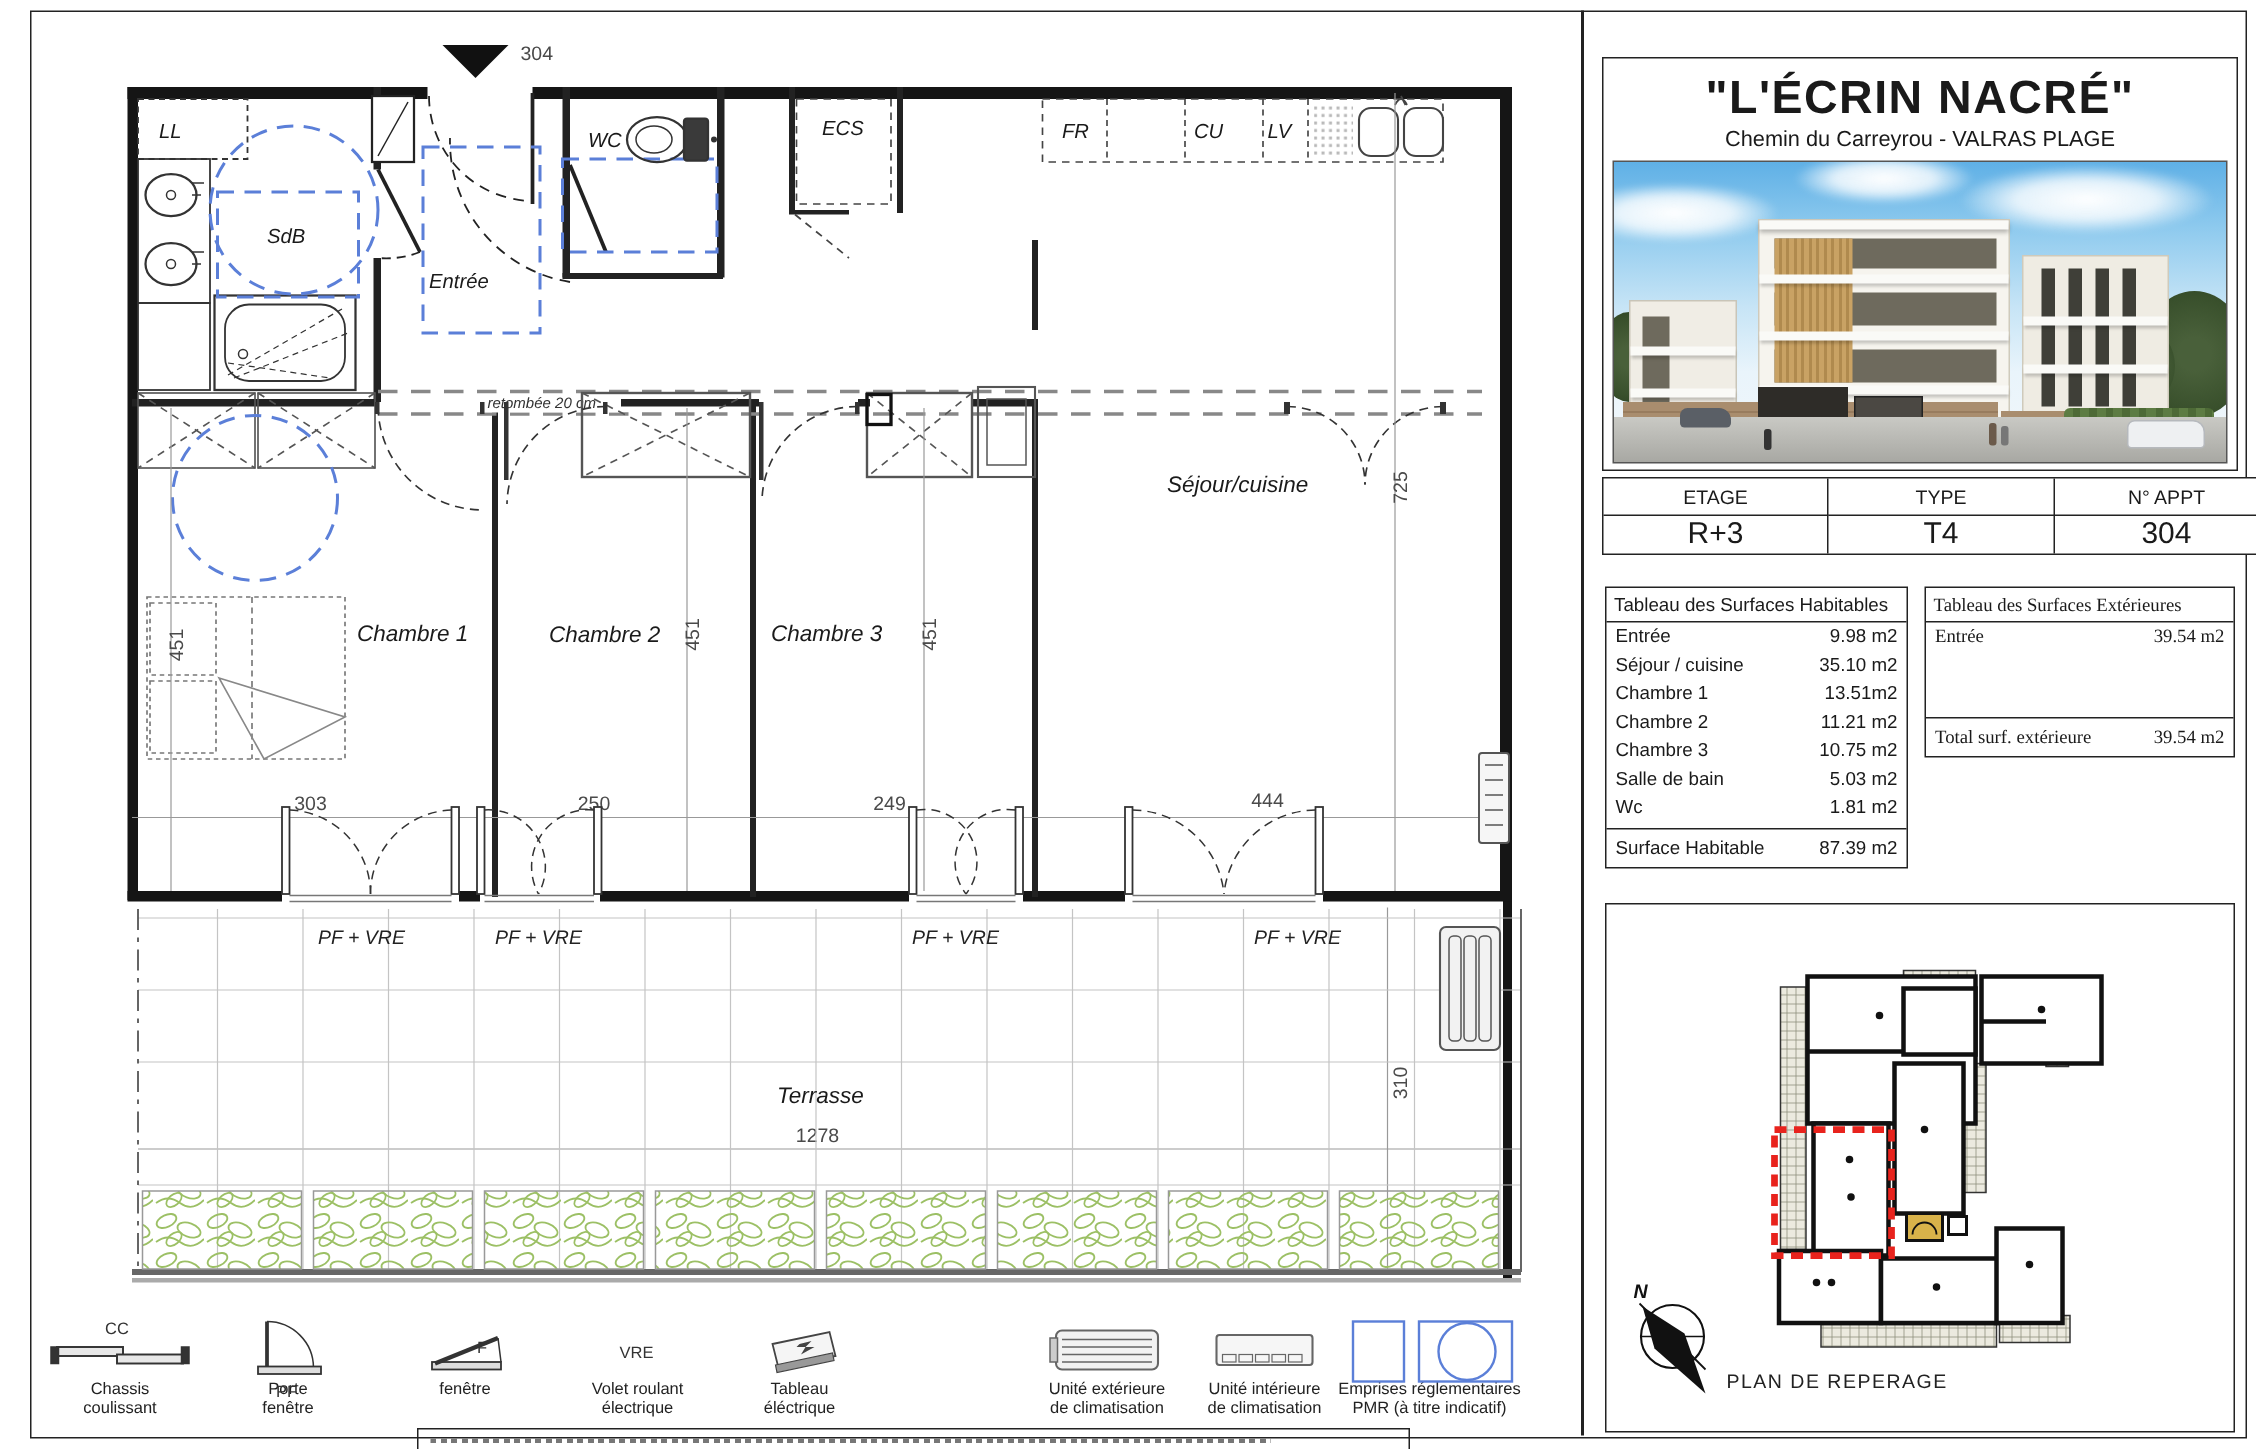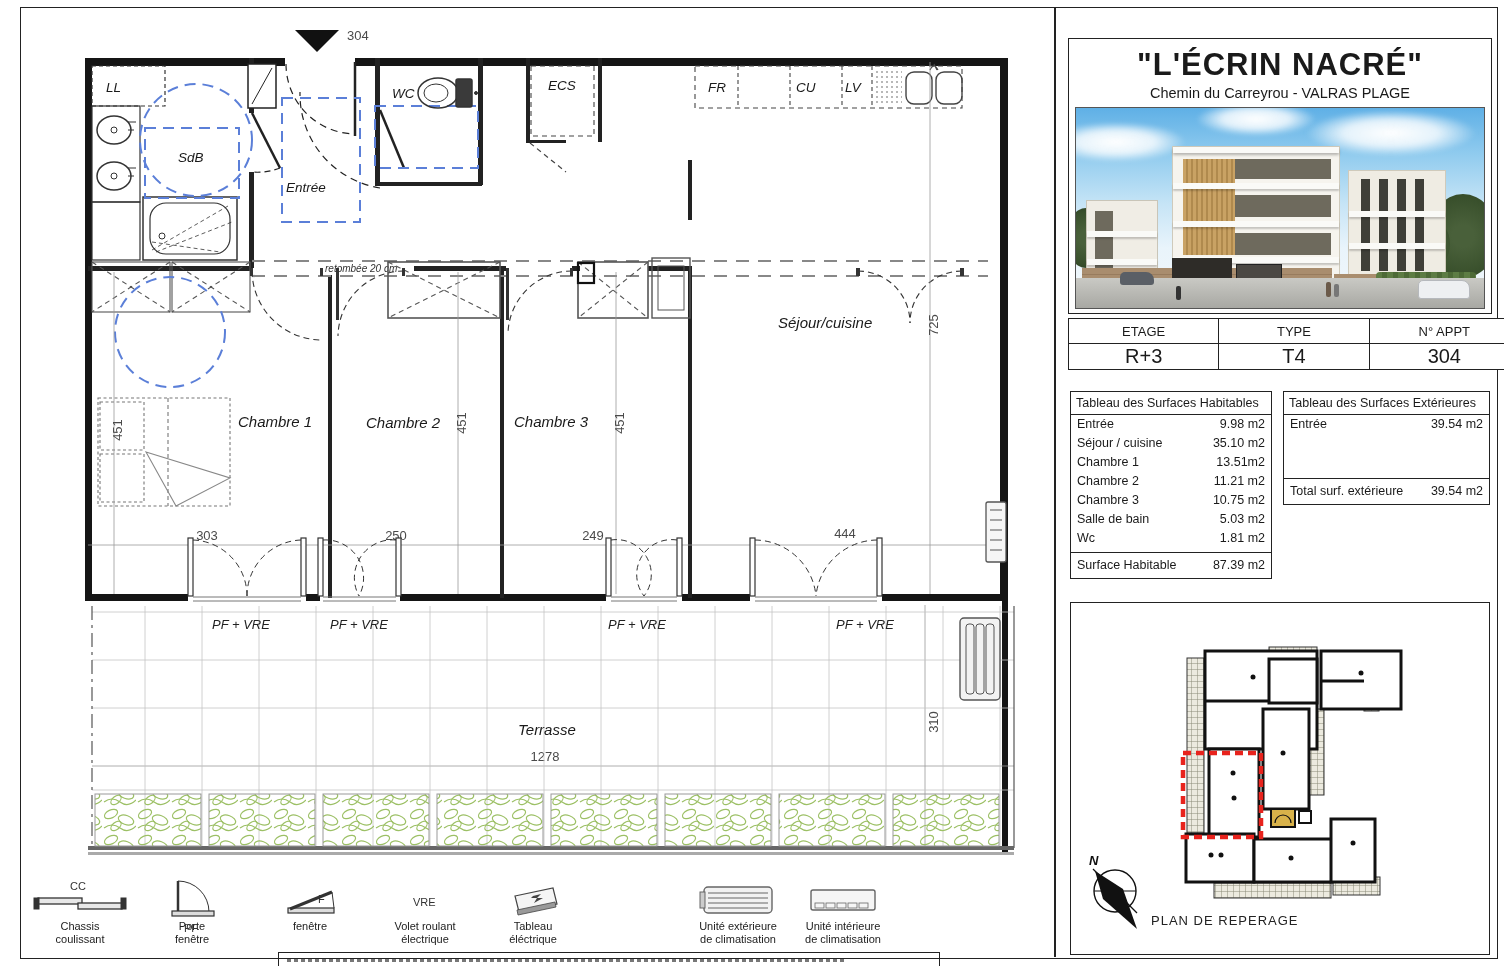--- a/index.html
+++ b/index.html
@@ -38,21 +38,21 @@
   .itc{flex:1;border-right:1.5px solid #222;display:flex;align-items:center;justify-content:center;}
   .itc:last-child{border-right:none;}
   .ith .itc{font-size:13px;border-bottom:1.5px solid #222;}
   .itv .itc{font-size:20px;}
 
   
   .tbl-title{border-bottom:1.5px solid #222;font-size:12.5px;line-height:22px;padding:0 5px;white-space:nowrap;}
   .trow{display:flex;justify-content:space-between;padding:0 6px;font-size:12.5px;line-height:19px;}
   .total{border-top:1.5px solid #222;line-height:25px;}
   .surfhab{left:1070px;top:391px;width:202px;height:188px;display:flex;flex-direction:column;}
-  .surfext{left:1283px;top:391px;width:207px;height:114px;display:flex;flex-direction:column;}
+  .surfext{left:1283px;top:391px;width:207px;height:114px;display:flex;flex-direction:column;font-family:Liberation Serif, serif;}
   .spacer{flex:1;}
 
   
   .reperage{left:1070px;top:602px;width:420px;height:353px;}
 
   
   .lgd{position:absolute;top:880px;width:120px;height:76px;text-align:center;}
   .lgd .sym{position:relative;height:40px;}
   .lgd .l1,.lgd .l2{font-size:11px;line-height:12.5px;color:#222;text-align:center;}
   .pmr{width:150px;}
@@ -634,17 +634,29 @@
             <rect x="43" y="23" width="9" height="5" stroke-width=".8"></rect>
           <rect x="54" y="23" width="9" height="5" stroke-width=".8"></rect>
             <rect x="65" y="23" width="9" height="5" stroke-width=".8"></rect>
           <rect x="76" y="23" width="9" height="5" stroke-width=".8"></rect>
         </g>
       </svg></div>
     <div class="l1">Unité intérieure</div>
       <div class="l2">de climatisation</div>
   </div>
 
+  <div class="lgd pmr" style="left:878px;">
+    <div class="sym">
+      <svg width="150" height="44">
+        <g stroke="#5b7fd8" fill="none" stroke-width="1.6">
+          <rect x="24" y="1" width="34" height="40"></rect>
+          <rect x="68" y="1" width="62" height="40"></rect>
+          <circle cx="100" cy="21" r="19"></circle>
+        </g>
+      </svg></div>
+    <div class="l1">Emprises réglementaires</div>
+      <div class="l2">PMR (à titre indicatif)</div>
+  </div>
 
   <div class="footnote">
       <div class="scrawl"></div>
     </div>
 </div>
 
 </body></html>

